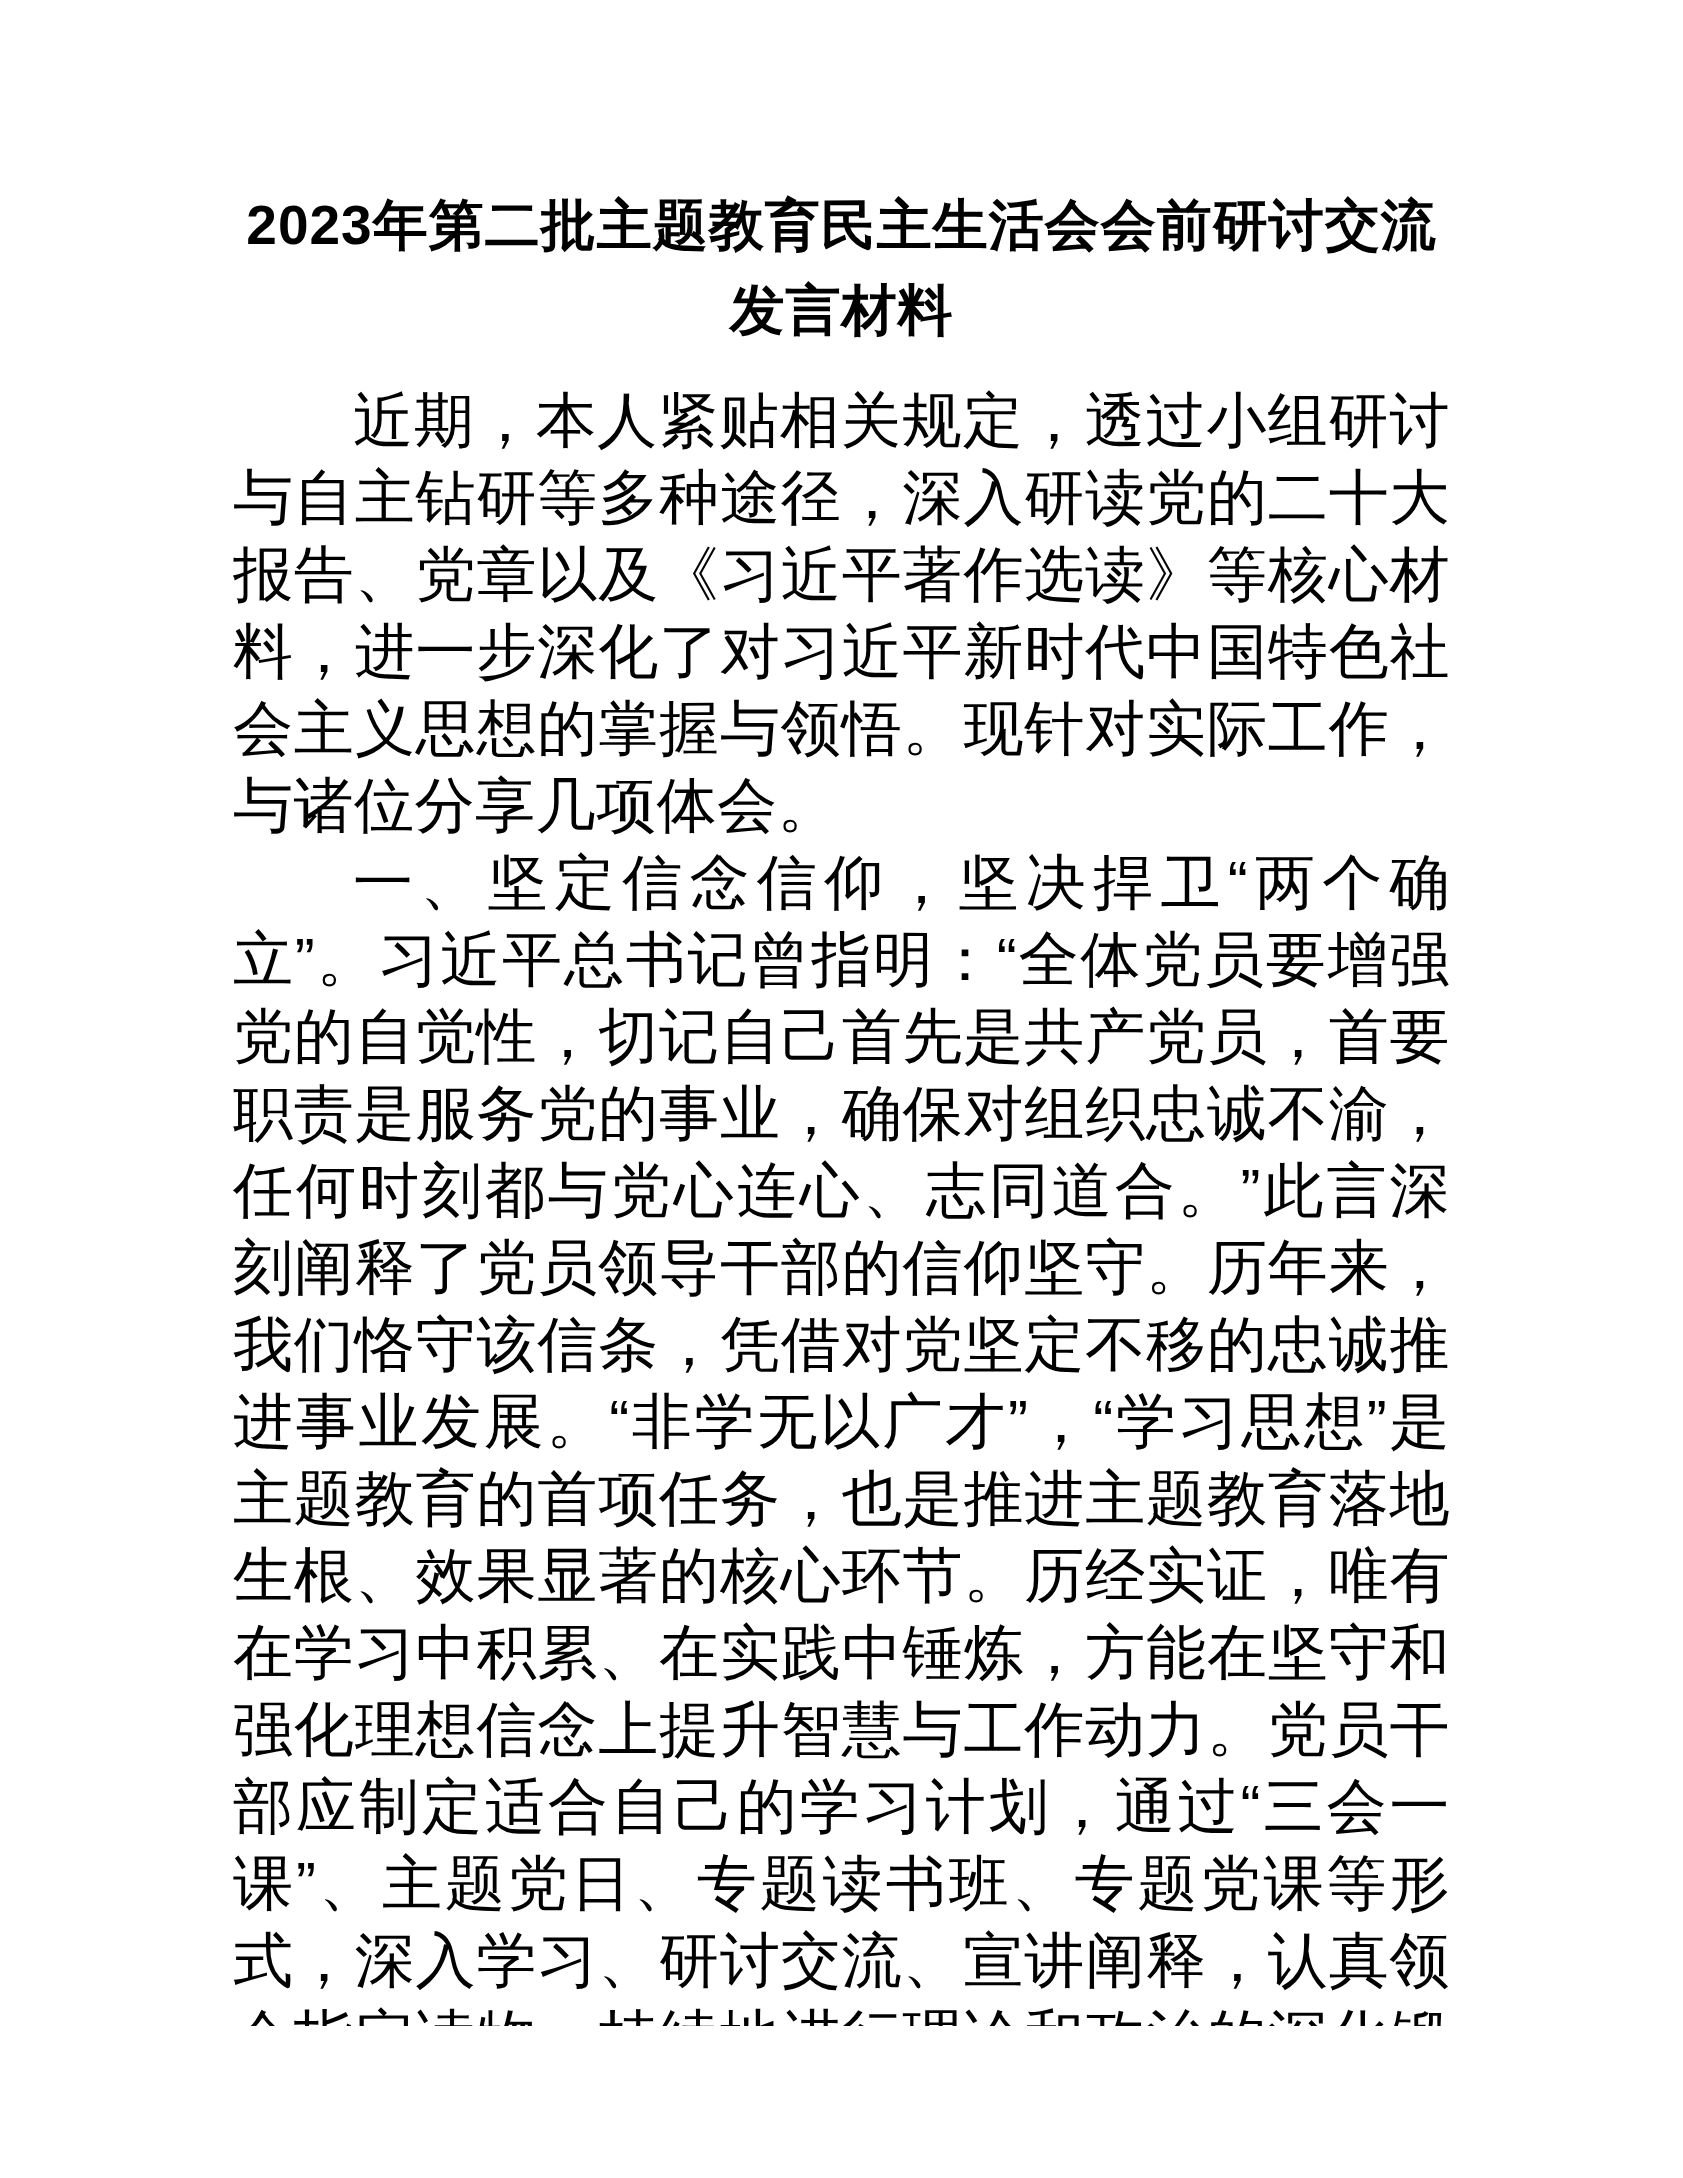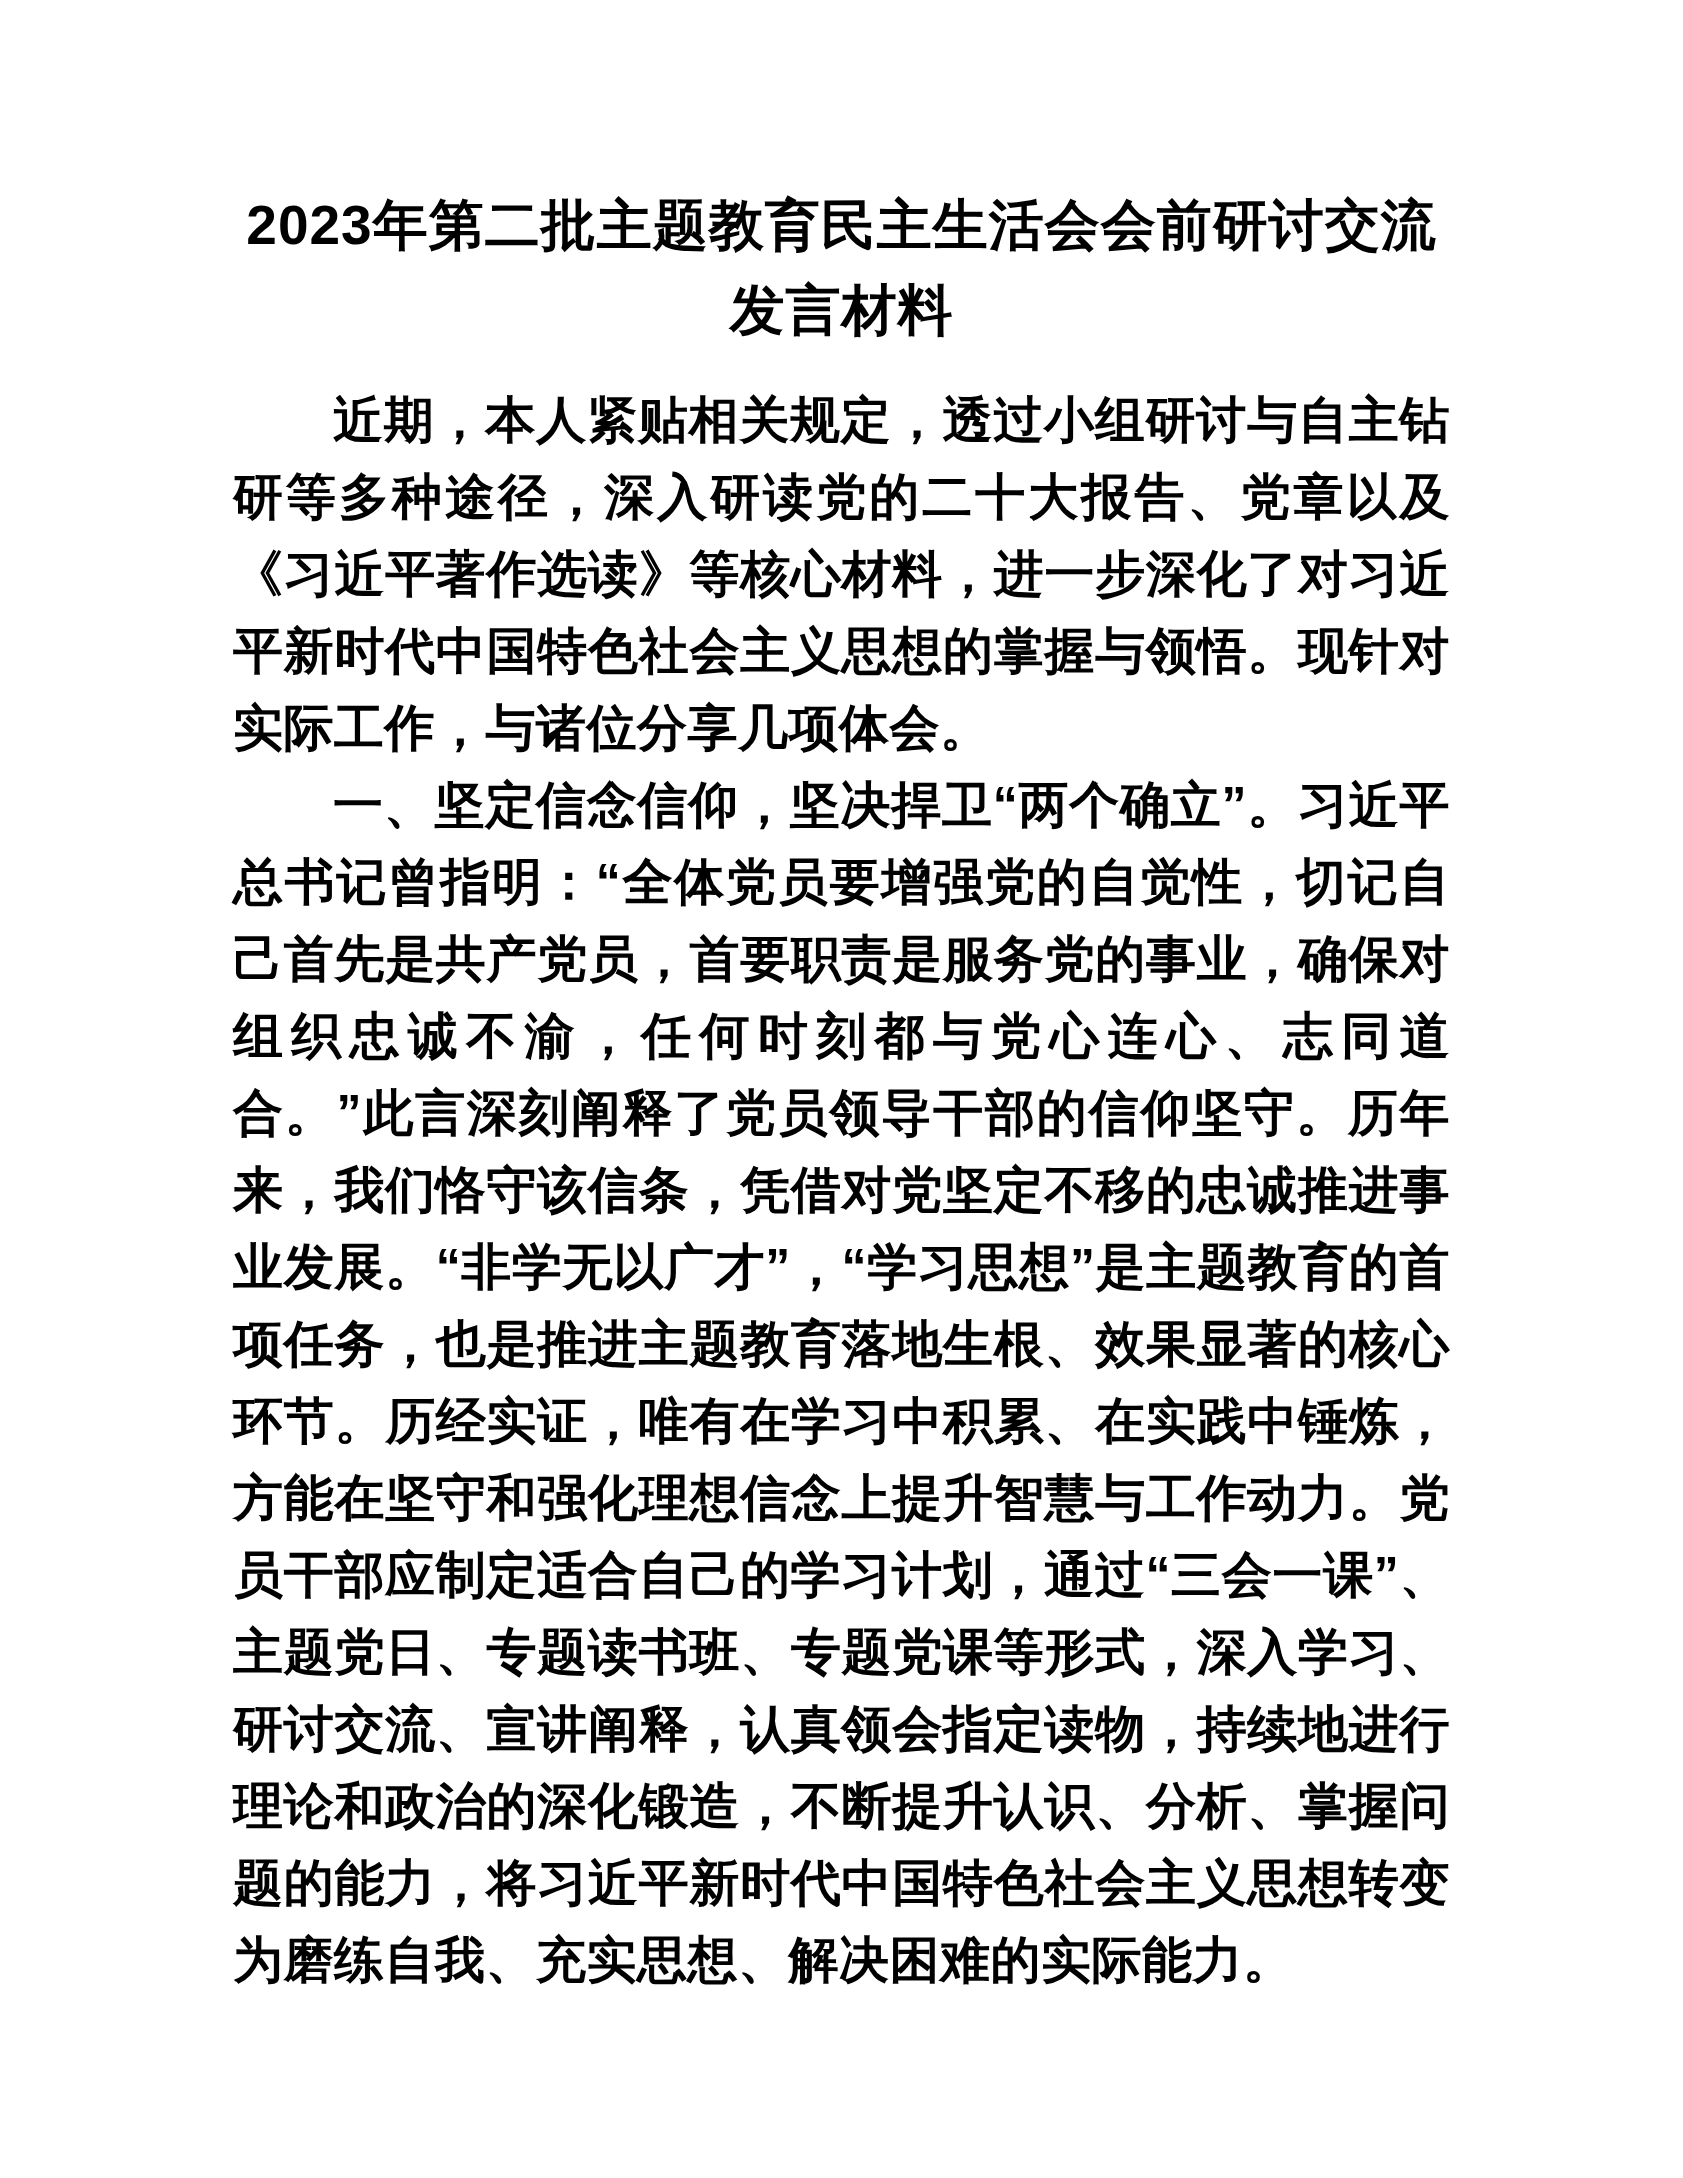--- a/index.html
+++ b/index.html
@@ -19,28 +19,27 @@
   }
   .doc-title {
     font-size: 55px;
     font-weight: 700;
     line-height: 1.55;
     text-align: center;
     margin: 0 0 28px 0;
     letter-spacing: 1px;
   }
   .doc-body p {
-    font-size: 50px;
+    font-size: 60px;
     line-height: 77px;
     text-align: justify;
     text-justify: inter-ideograph;
     text-indent: 2em;
     margin: 0;
     letter-spacing: 0.5px;
-    font-weight: bold;
   }
 </style>
 </head>
 <body>
 
 <div class="page">
   <h1 class="doc-title">2023年第二批主题教育民主生活会会前研讨交流发言材料</h1>
   <div class="doc-body">
     <p>近期，本人紧贴相关规定，透过小组研讨与自主钻研等多种途径，深入研读党的二十大报告、党章以及《习近平著作选读》等核心材料，进一步深化了对习近平新时代中国特色社会主义思想的掌握与领悟。现针对实际工作，与诸位分享几项体会。</p>
     <p>一、坚定信念信仰，坚决捍卫“两个确立”。习近平总书记曾指明：“全体党员要增强党的自觉性，切记自己首先是共产党员，首要职责是服务党的事业，确保对组织忠诚不渝，任何时刻都与党心连心、志同道合。”此言深刻阐释了党员领导干部的信仰坚守。历年来，我们恪守该信条，凭借对党坚定不移的忠诚推进事业发展。“非学无以广才”，“学习思想”是主题教育的首项任务，也是推进主题教育落地生根、效果显著的核心环节。历经实证，唯有在学习中积累、在实践中锤炼，方能在坚守和强化理想信念上提升智慧与工作动力。党员干部应制定适合自己的学习计划，通过“三会一课”、主题党日、专题读书班、专题党课等形式，深入学习、研讨交流、宣讲阐释，认真领会指定读物，持续地进行理论和政治的深化锻造，不断提升认识、分析、掌握问题的能力，将习近平新时代中国特色社会主义思想转变为磨练自我、充实思想、解决困难的实际能力。</p>

